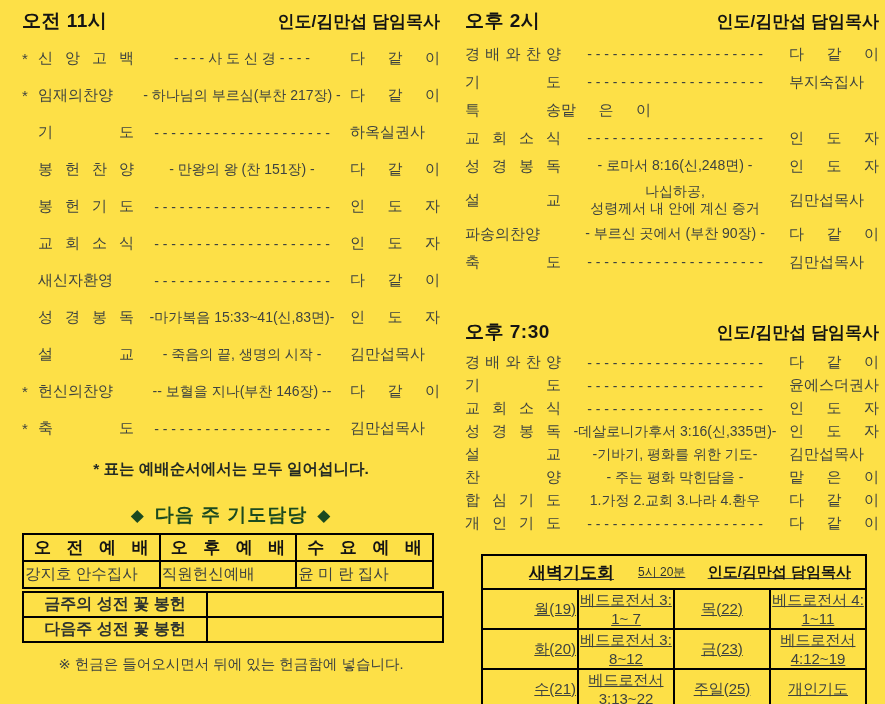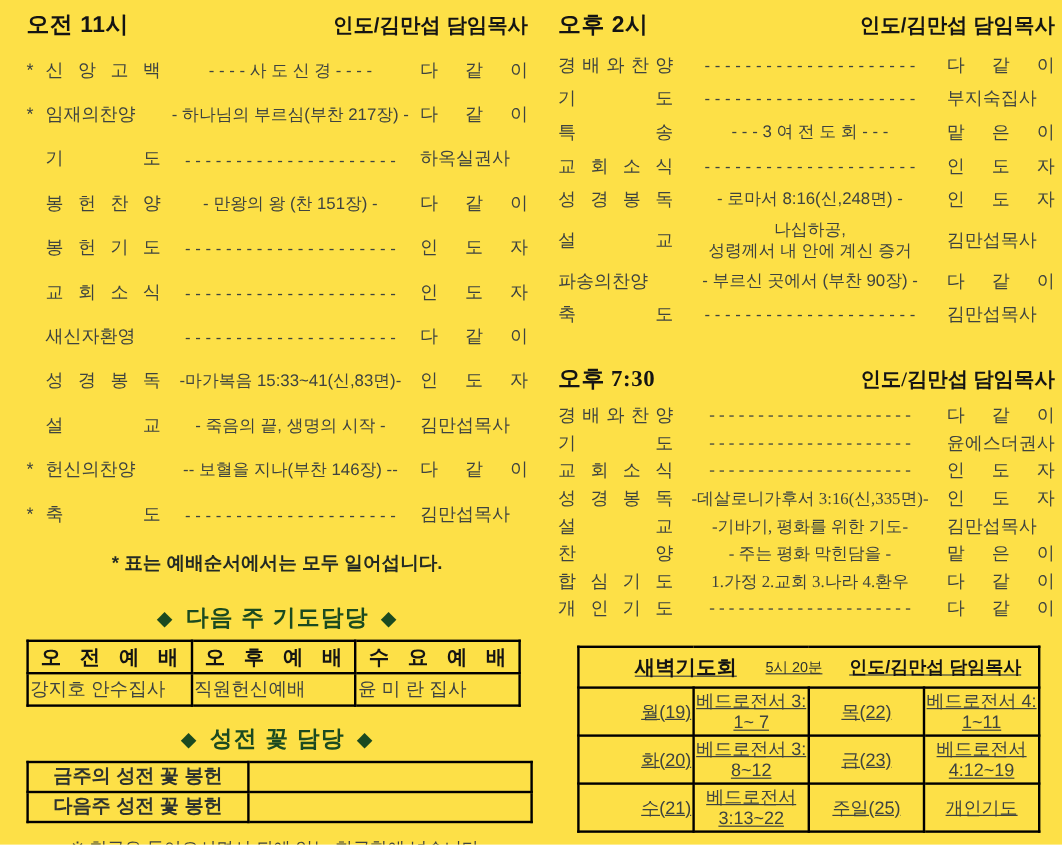--- a/index.html
+++ b/index.html
@@ -68,21 +68,21 @@
 
   .ftable { width: 412px; border: 2px solid #8b5cf6; table-layout: fixed; margin-top: 2px; }
   .ftable td { border: 2px solid #000; height: 21px; }
   .ftable td.flabel { width: 180px; text-align: center; font-weight: 600; font-size: 16px; color: #2e332f; }
   .ftable td.fvalue { width: 232px; }
 
   .offering-note {
     text-align: center; font-size: 14.5px; color: #3e4340; margin-top: 12px;
   }
 
-  .gap-evening { margin-top: 27px; font-family: Liberation Serif, serif; }
+  .gap-evening { margin-top: 43px; }
 
   .dawn-wrap { margin-top: 19px; margin-left: 16px; text-decoration: underline; }
   .dtable { width: 386px; border: 2px solid #000; table-layout: fixed; }
   .dtable td { border: 2px solid #000; font-size: 15px; text-align: center; color: #3e4340; }
   .dtable .day  { width: 55px; text-align: right; }
   .dtable .scr1 { width: 135px; }
   .dtable .day2 { width: 58px; }
   .dtable .scr2 { width: 138px; }
   .dtable tr.drow td { height: 33px; }
   .dawn-head {
@@ -188,23 +188,20 @@
         <th>수 요 예 배</th>
       </tr>
       <tr>
         <td>강지호 안수집사</td>
         <td>직원헌신예배</td>
         <td>윤 미 란 집사</td>
       </tr>
     </tbody>
       </table>
 
-    <div class="green-title" style="margin-top:14px;">
-      <span class="diamond">◆</span><span>성전 꽃 담당</span><span class="diamond">◆</span>
-    </div>
 
     <table class="ftable">
       <tbody>
           <tr>
         <td class="flabel">금주의 성전 꽃 봉헌</td>
         <td class="fvalue"></td>
       </tr>
       <tr>
         <td class="flabel">다음주 성전 꽃 봉헌</td>
         <td class="fvalue"></td>
@@ -228,21 +225,20 @@
           <span class="mid">- - - - - - - - - - - - - - - - - - - - -</span>
           <span class="who">다 같 이</span>
         </div>
         <div class="row">
           <span class="label">기 도</span>
           <span class="mid">- - - - - - - - - - - - - - - - - - - - -</span>
           <span class="who">부지숙집사</span>
         </div>
         <div class="row">
           <span class="label">특 송</span>
-          <span class="mid">- - -   3 여 전 도 회   - - -</span>
           <span class="who">맡 은 이</span>
         </div>
         <div class="row">
           <span class="label">교 회 소 식</span>
           <span class="mid">- - - - - - - - - - - - - - - - - - - - -</span>
           <span class="who">인 도 자</span>
         </div>
         <div class="row">
           <span class="label">성 경 봉 독</span>
           <span class="mid">- 로마서 8:16(신,248면) -</span>

